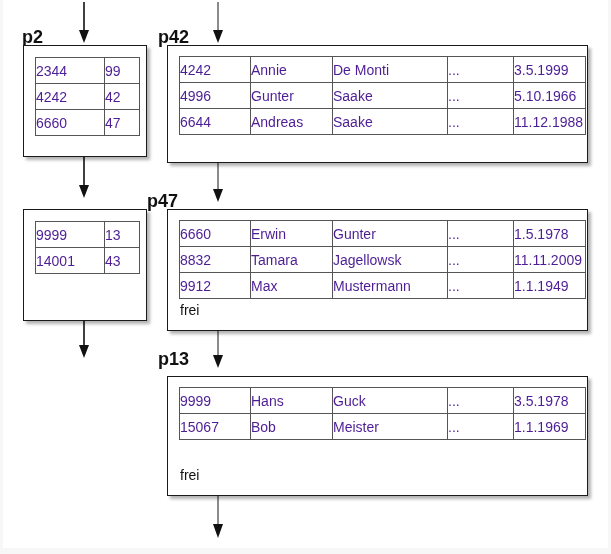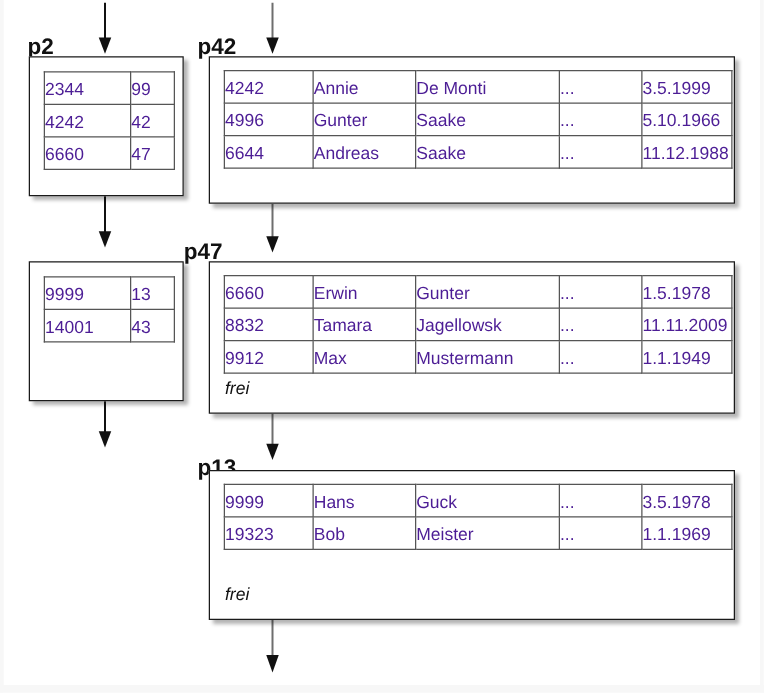--- a/index.html
+++ b/index.html
@@ -60,21 +60,20 @@
 
   
   .data td.d0 { width: 70px; }
   .data td.d1 { width: 81px; }
   .data td.d2 { width: 114px; }
   .data td.d3 { width: 65px; }
   .data td.d4 { width: 71px; }
 
   .frei {
     position: absolute;
-    font-style: italic;
     font-size: 14px;
     color: #111111;
   }
 
   
   .arrow {
     position: absolute;
   }
   .arrow svg { display: block; }
 </style>
@@ -220,33 +219,33 @@
           <td class="d1">Max</td>
           <td class="d2">Mustermann</td>
           <td class="d3">...</td>
           <td class="d4">1.1.1949</td>
         </tr>
       </tbody>
     </table>
     <div class="frei" style="left:12px; top:92px;">frei</div>
   </div>
 
-  <div class="node-label" style="left:155px; top:364px;text-align:right;">p13</div>
+  <div class="node-label" style="left:155px; top:349px;text-align:right;">p13</div>
   <div class="node" style="left:164px; top:376px; width:421px; height:120px;">
     <table class="grid data" style="left:11px; top:10px;">
       <tbody>
         <tr>
           <td class="d0">9999</td>
           <td class="d1">Hans</td>
           <td class="d2">Guck</td>
           <td class="d3">...</td>
           <td class="d4">3.5.1978</td>
         </tr>
         <tr>
-          <td class="d0">19323</td>
+          <td class="d0">15067</td>
           <td class="d1">Bob</td>
           <td class="d2">Meister</td>
           <td class="d3">...</td>
           <td class="d4">1.1.1969</td>
         </tr>
       </tbody>
     </table>
     <div class="frei" style="left:12px; top:90px;">frei</div>
   </div>
 

